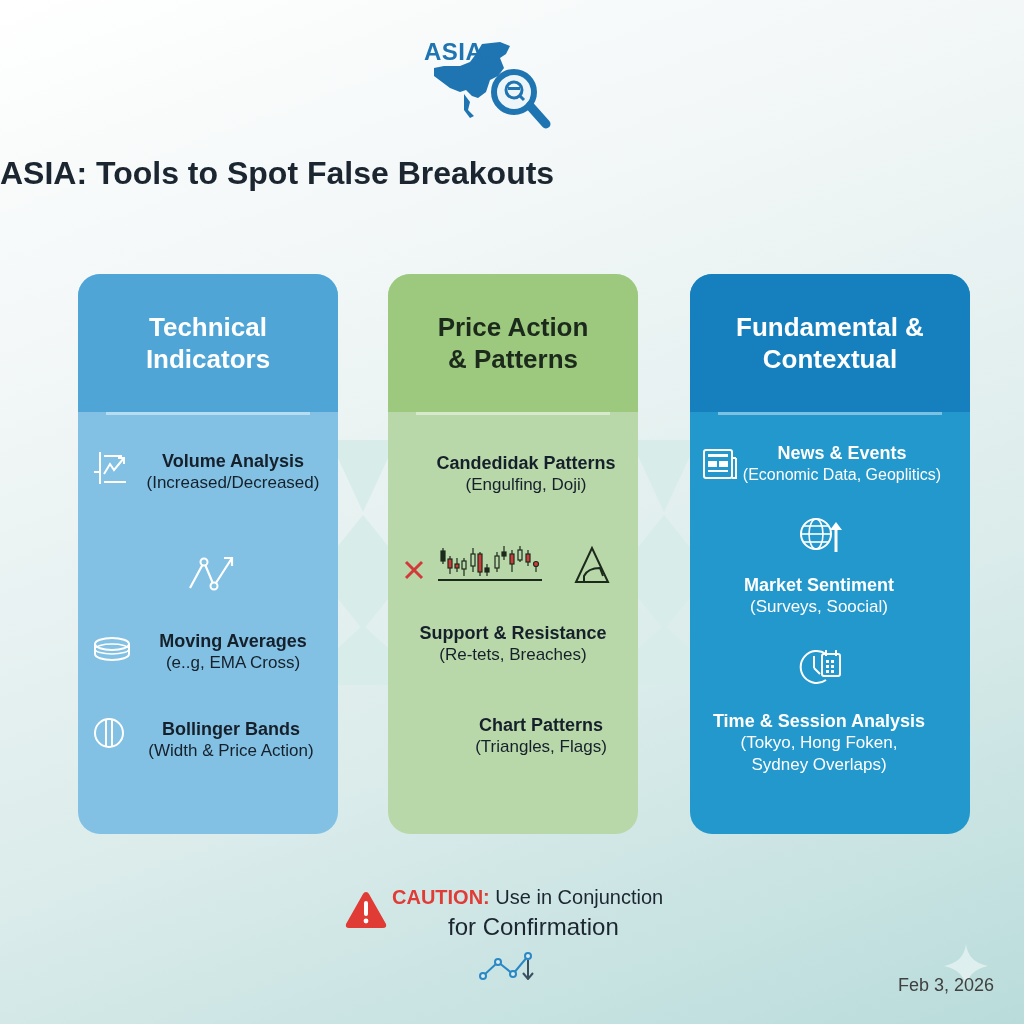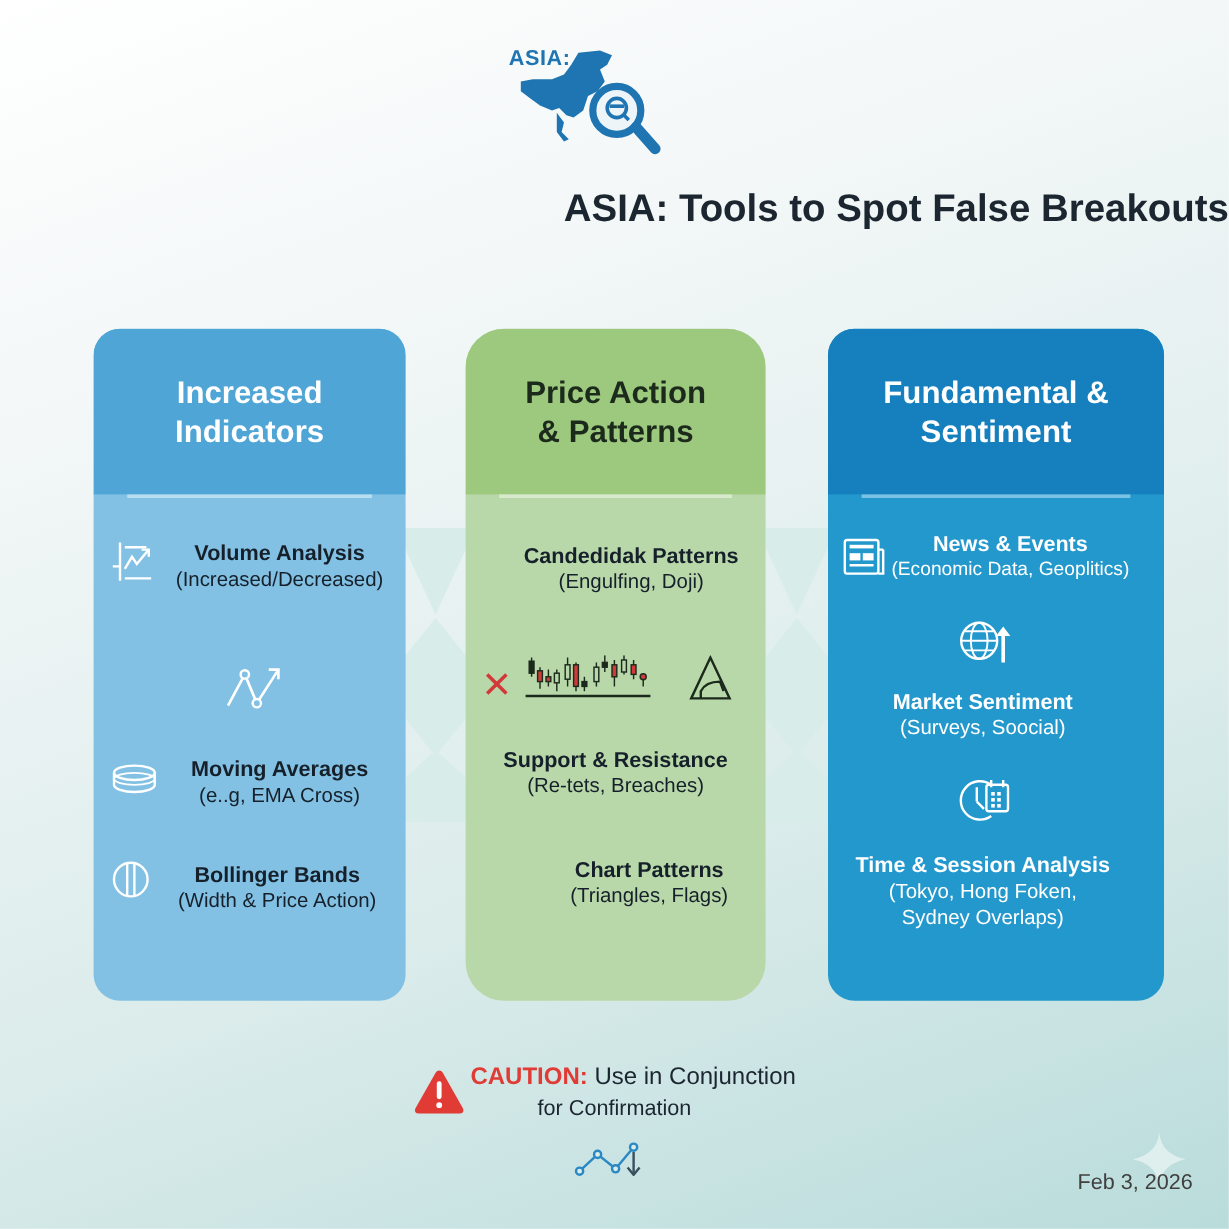--- a/index.html
+++ b/index.html
@@ -2,27 +2,27 @@
 <html><head>
 <meta charset="utf-8">
 <style>
   html, body { margin:0; padding:0; }
   body {
     width:1024px; height:1024px; position:relative; overflow:hidden;
     font-family: "Liberation Sans", "DejaVu Sans", sans-serif;
     background: linear-gradient(160deg, #ffffff 0%, #f1f6f6 30%, #dbeceb 65%, #b9dcdb 100%);
   }
   .logo { position:absolute; left:420px; top:32px; width:150px; height:104px; }
-  .logo-text { position:absolute; left:4px; top:6px; font-weight:700; font-size:18px; color:#1f74b2; letter-spacing:0.5px; }
+  .logo-text { position:absolute; left:4px; top:6px; font-weight:700; font-size:24px; color:#1f74b2; letter-spacing:0.5px; }
   .logo svg { position:absolute; left:0; top:0; }
-  .title { position:absolute; left:0; width:1024px; top:155px; text-align:right; font-size:32px; font-weight:700; color:#1c2630; }
+  .title { position:absolute; left:0; width:1024px; top:155px; text-align:left; font-size:32px; font-weight:700; color:#1c2630; }
 
   .col { position:absolute; top:274px; height:560px; border-radius:22px; overflow:hidden; }
   .col-left { left:78px; width:260px; background:#82c1e4; }
-  .col-mid { left:388px; width:250px; background:#b9d8aa;border-radius:32px; }
+  .col-mid { left:388px; width:250px; background:#b9d8aa; }
   .col-right { left:690px; width:280px; background:#2398cc; }
   .col-head { height:138px; display:flex; align-items:center; justify-content:center; text-align:center; font-size:26px; font-weight:700; line-height:32px; }
   .col-left .col-head { background:#4ea5d6; color:#ffffff; }
   .col-mid .col-head { background:#9cc97e; color:#1c2a1c; }
   .col-right .col-head { background:#1580bd; color:#ffffff; }
   .col-divider { height:3px; margin:0 28px; opacity:0.7; }
   .col-left .col-divider { background:#cde8f6; }
   .col-mid .col-divider { background:#e6f2dc; }
   .col-right .col-divider { background:#9fd3ee; }
 
@@ -30,21 +30,21 @@
   .item-title { font-size:18px; font-weight:700; line-height:22px;text-align:center; }
   .item-sub { font-size:17px; line-height:22px; }
   .dark { color:#16202a; }
   .light { color:#ffffff; }
   .icon { position:absolute; }
   .conn-diamond { position:absolute; width:52px; background:#d8ecea; }
 
   .caution { position:absolute; left:344px; top:886px; width:340px; }
   .caution-line1 { position:absolute; left:48px; top:0; font-size:20px; color:#1c2630; white-space:nowrap; }
   .caution-word { color:#e03b35; font-weight:700; }
-  .caution-line2 { position:absolute; left:104px; top:27px; font-size:18px; color:#1c2630; white-space:nowrap; }
+  .caution-line2 { position:absolute; left:104px; top:27px; font-size:24px; color:#1c2630; white-space:nowrap; }
   .date { position:absolute; right:30px; top:975px; font-size:18px; color:#404040; }
   .sparkle { position:absolute; left:944px; top:944px; }
 </style>
 </head>
 <body>
 
 <div class="logo">
   <svg width="150" height="104" viewBox="0 0 150 104">
     <path d="M62 12 L80 10 L90 14 L86 22 L80 26 L84 36 L78 44 L70 48 L66 60 L58 66 L52 64 L46 58 L40 60 L30 56 L22 50 L14 44 L14 36 L24 34 L40 34 L50 30 L56 22 Z" fill="#1f74b2"></path>
     <path d="M44 62 L50 70 L48 78 L54 84 L50 86 L44 78 Z" fill="#1f74b2"></path>
@@ -65,21 +65,21 @@
   <div class="conn-diamond" style="left:337px; top:625px; height:60px; clip-path:polygon(50% 0,100% 40%,100% 100%,0 100%,0 40%);"></div>
 </div>
 <div>
   <div class="conn-diamond" style="left:638px; top:440px; height:80px; width:52px; clip-path:polygon(0 0,100% 0,100% 20%,50% 90%,0 20%);"></div>
   <div class="conn-diamond" style="left:638px; top:515px; height:115px; width:52px; clip-path:polygon(50% 0,100% 28%,100% 72%,50% 100%,0 72%,0 28%);"></div>
   <div class="conn-diamond" style="left:638px; top:625px; height:60px; width:52px; clip-path:polygon(50% 0,100% 40%,100% 100%,0 100%,0 40%);"></div>
 </div>
 
 <div class="col col-left">
   <div class="col-head">
-    <div><span>Increased</span><br><span>Indicators</span></div>
+    <div><span>Technical</span><br><span>Indicators</span></div>
   </div>
   <div class="col-divider"></div>
 
   <svg class="icon" style="left:14px; top:176px;" width="40" height="36" viewBox="0 0 40 36">
     <line x1="8" y1="2" x2="8" y2="34" stroke="#fff" stroke-width="2"></line>
     <line x1="2" y1="22" x2="8" y2="22" stroke="#fff" stroke-width="2"></line>
     <line x1="12" y1="6" x2="30" y2="6" stroke="#fff" stroke-width="2"></line>
     <line x1="12" y1="32" x2="34" y2="32" stroke="#fff" stroke-width="2"></line>
     <polyline points="12,24 18,14 22,20 32,8" fill="none" stroke="#fff" stroke-width="2"></polyline>
     <polyline points="26,8 32,8 32,14" fill="none" stroke="#fff" stroke-width="2"></polyline>
@@ -174,21 +174,21 @@
   </div>
 
   <div class="item" style="left:0; top:440px; width:250px;padding-left:28px;">
     <div class="item-title dark">Chart Patterns</div>
     <div class="item-sub dark">(Triangles, Flags)</div>
   </div>
 </div>
 
 <div class="col col-right">
   <div class="col-head">
-    <div><span>Fundamental &amp;</span><br><span>Sentiment</span></div>
+    <div><span>Fundamental &amp;</span><br><span>Contextual</span></div>
   </div>
   <div class="col-divider"></div>
 
   <svg class="icon" style="left:12px; top:174px;" width="36" height="34" viewBox="0 0 36 34">
     <rect x="2" y="2" width="28" height="28" rx="2" fill="none" stroke="#fff" stroke-width="2"></rect>
     <line x1="30" y1="10" x2="34" y2="10" stroke="#fff" stroke-width="2"></line>
     <path d="M34 10 L34 30 L30 30" fill="none" stroke="#fff" stroke-width="2"></path>
     <rect x="6" y="6" width="20" height="3" fill="#fff"></rect>
     <rect x="6" y="13" width="9" height="6" fill="#fff"></rect>
     <rect x="17" y="13" width="9" height="6" fill="#fff"></rect>

